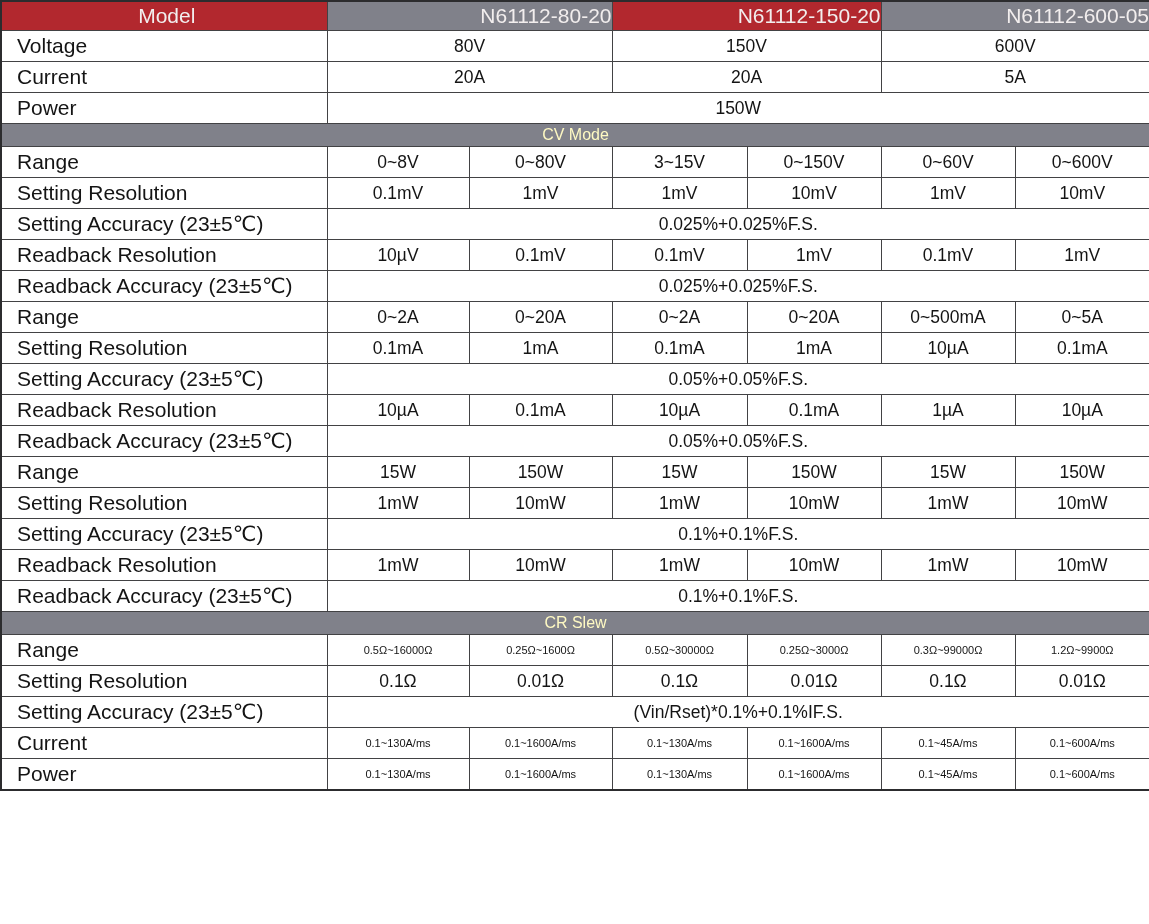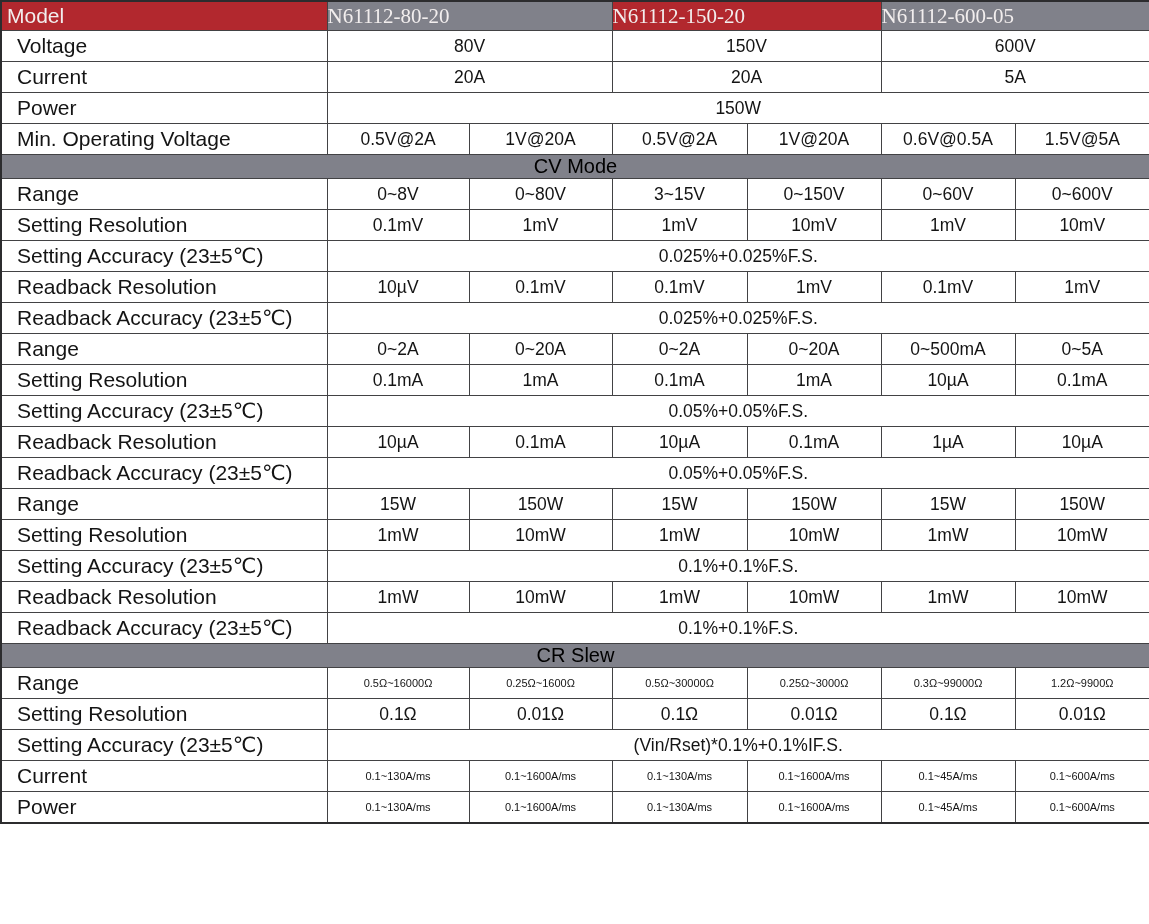--- a/index.html
+++ b/index.html
@@ -27,30 +27,30 @@
   td.label{
     font-size:21px;padding-left:15px;height:30px;text-align:left;
   }
   td.val{
     font-size:17.5px;text-align:center;height:30px;
   }
   td.val.sm{font-size:11px;}
   tr.header-row td{height:28px;}
   td.model-label{
     background:var(--red);color:var(--header-text);
-    font-size:21px;padding-left:5px;text-align:left;
+    font-size:21px;padding-left:5px;text-align:center;
   }
   td.model{
     background:var(--gray);color:var(--header-text);
-    font-size:21px;text-align:left;font-family:Liberation Serif, serif;
+    font-size:21px;text-align:right;
   }
   td.model.hl{background:var(--red);}
   tr.section td{
-    background:var(--gray);color:#000000;
-    font-size:20px;text-align:center;height:22px;
+    background:var(--gray);color:#fef9c3;
+    font-size:16px;text-align:center;height:22px;
   }
 </style>
 </head>
 <body>
 
 <table class="spec">
   <colgroup>
     <col style="width:326px">
     <col style="width:142px">
     <col style="width:143px">
@@ -75,29 +75,20 @@
       <tr>
         <td class="label">Current</td>
         <td class="val" colspan="2">20A</td>
         <td class="val" colspan="2">20A</td>
         <td class="val" colspan="2">5A</td>
       </tr>
       <tr>
         <td class="label">Power</td>
         <td class="val" colspan="6">150W</td>
       </tr>
-      <tr>
-        <td class="label">Min. Operating Voltage</td>
-        <td class="val">0.5V@2A</td>
-        <td class="val">1V@20A</td>
-        <td class="val">0.5V@2A</td>
-        <td class="val">1V@20A</td>
-        <td class="val">0.6V@0.5A</td>
-        <td class="val">1.5V@5A</td>
-      </tr>
       <tr class="section">
         <td class="" colspan="7">CV Mode</td>
       </tr>
       <tr>
         <td class="label">Range</td>
         <td class="val">0~8V</td>
         <td class="val">0~80V</td>
         <td class="val">3~15V</td>
         <td class="val">0~150V</td>
         <td class="val">0~60V</td>

